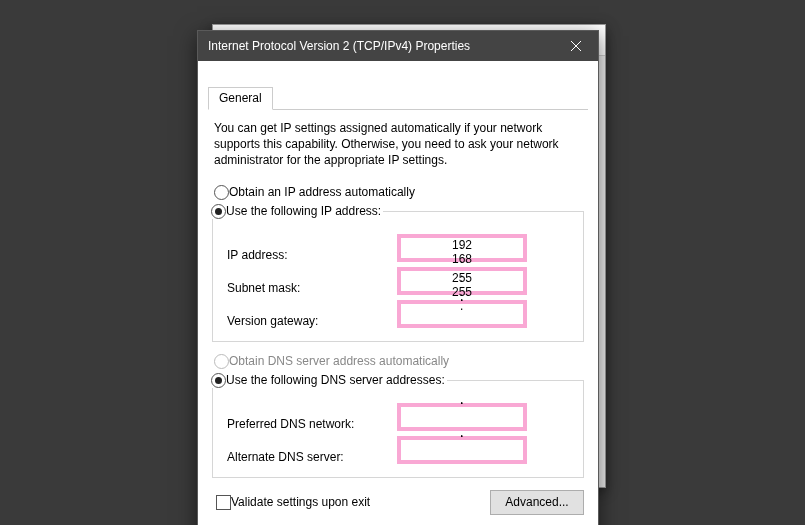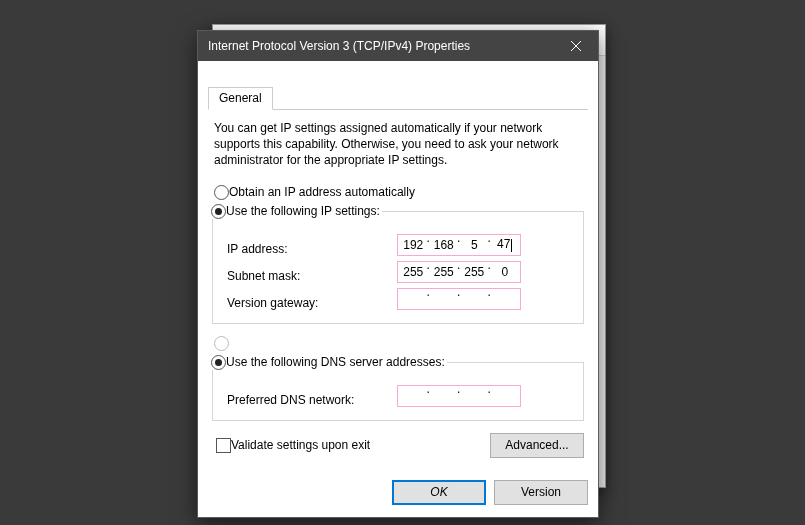--- a/index.html
+++ b/index.html
@@ -126,26 +126,27 @@
     align-items: flex-end;
     margin: 5px 0;
   }
   .field-label {
     flex: 0 0 170px;
     padding-left: 4px;
   }
   .ip-box {
     width: 122px;
     height: 20px;
-    border: 1px solid #f9a8d4;
+    border: 4px solid #f9a8d4;
     display: flex;
     align-items: center;
     font-family: Tahoma, sans-serif;
     font-size: 12px;
     background: #fff;
+    flex-direction: column;
   }
   .ip-box .oct {
     width: 25%;
     text-align: center;
     letter-spacing: 0;
   }
   .ip-box .dot {
     width: 0;
     position: relative;
   }
@@ -196,21 +197,21 @@
 </style>
 </head>
 <body>
 
 <div class="shadow-win">
   <div class="shadow-title"></div>
 </div>
 
 <div class="dialog">
   <div class="titlebar">
-    <span class="title-text">Internet Protocol Version 3 (TCP/IPv4) Properties</span>
+    <span class="title-text">Internet Protocol Version 2 (TCP/IPv4) Properties</span>
     <span class="close">
       <svg viewBox="0 0 10 10">
         <line x1="0" y1="0" x2="10" y2="10" stroke="#fff" stroke-width="1"></line>
         <line x1="10" y1="0" x2="0" y2="10" stroke="#fff" stroke-width="1"></line>
       </svg>
     </span>
   </div>
 
   <div class="body">
 
@@ -222,21 +223,21 @@
 
     <div class="radio-row">
       <span class="radio"></span>
       <span>Obtain an IP address automatically</span>
     </div>
 
     <fieldset class="group">
       <legend>
         <span class="radio-row">
           <span class="radio checked"></span>
-          <span>Use the following IP settings:</span>
+          <span>Use the following IP address:</span>
         </span>
       </legend>
 
       <div class="field-row">
         <span class="field-label">IP address:</span>
         <span class="ip-box has-caret">
           <span class="oct">192</span>
             <span class="dot"></span>
           <span class="oct">168</span>
             <span class="dot"></span>
@@ -268,20 +269,21 @@
             <span class="dot"></span>
           <span class="oct"></span>
             <span class="dot"></span>
           <span class="oct"></span>
         </span>
       </div>
     </fieldset>
 
     <div class="radio-row disabled">
       <span class="radio disabled"></span>
+      <span>Obtain DNS server address automatically</span>
     </div>
 
     <fieldset class="group">
       <legend>
         <span class="radio-row">
           <span class="radio checked"></span>
           <span>Use the following DNS server addresses:</span>
         </span>
       </legend>
 
@@ -291,20 +293,32 @@
           <span class="oct"></span>
             <span class="dot"></span>
           <span class="oct"></span>
             <span class="dot"></span>
           <span class="oct"></span>
             <span class="dot"></span>
           <span class="oct"></span>
         </span>
       </div>
 
+      <div class="field-row">
+        <span class="field-label">Alternate DNS server:</span>
+        <span class="ip-box">
+          <span class="oct"></span>
+            <span class="dot"></span>
+          <span class="oct"></span>
+            <span class="dot"></span>
+          <span class="oct"></span>
+            <span class="dot"></span>
+          <span class="oct"></span>
+        </span>
+      </div>
     </fieldset>
 
     <div class="bottom-row">
       <span class="check-row">
         <span class="checkbox"></span>
         <span>Validate settings upon exit</span>
       </span>
       <span class="btn">Advanced...</span>
     </div>
 

